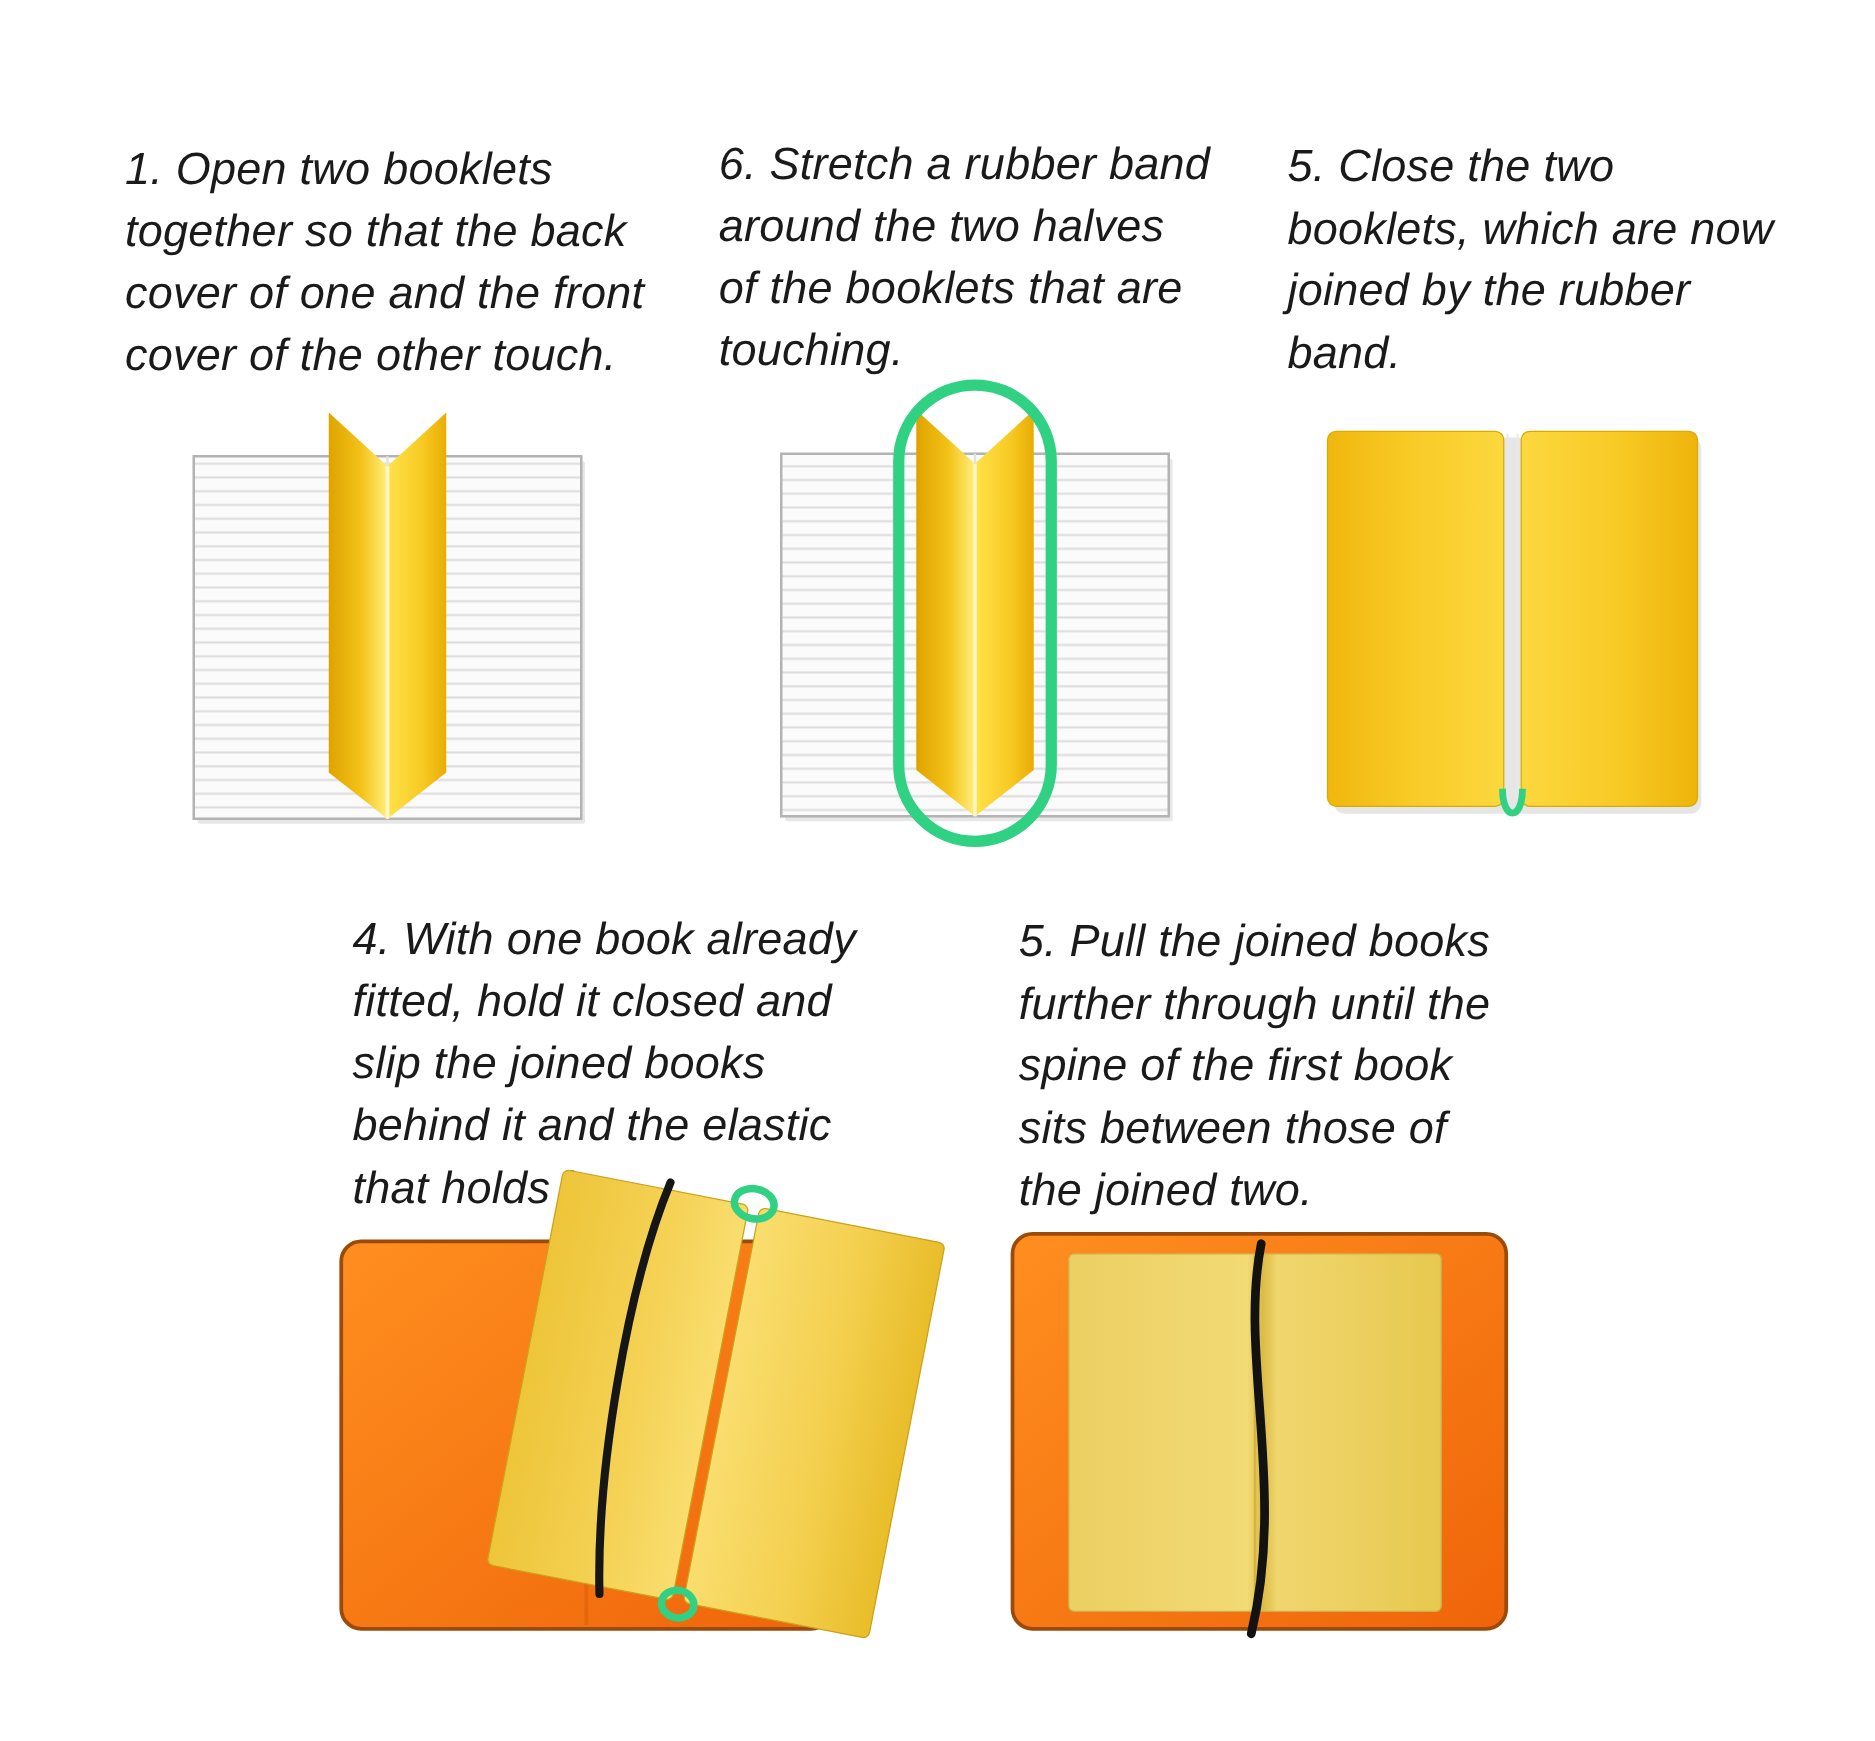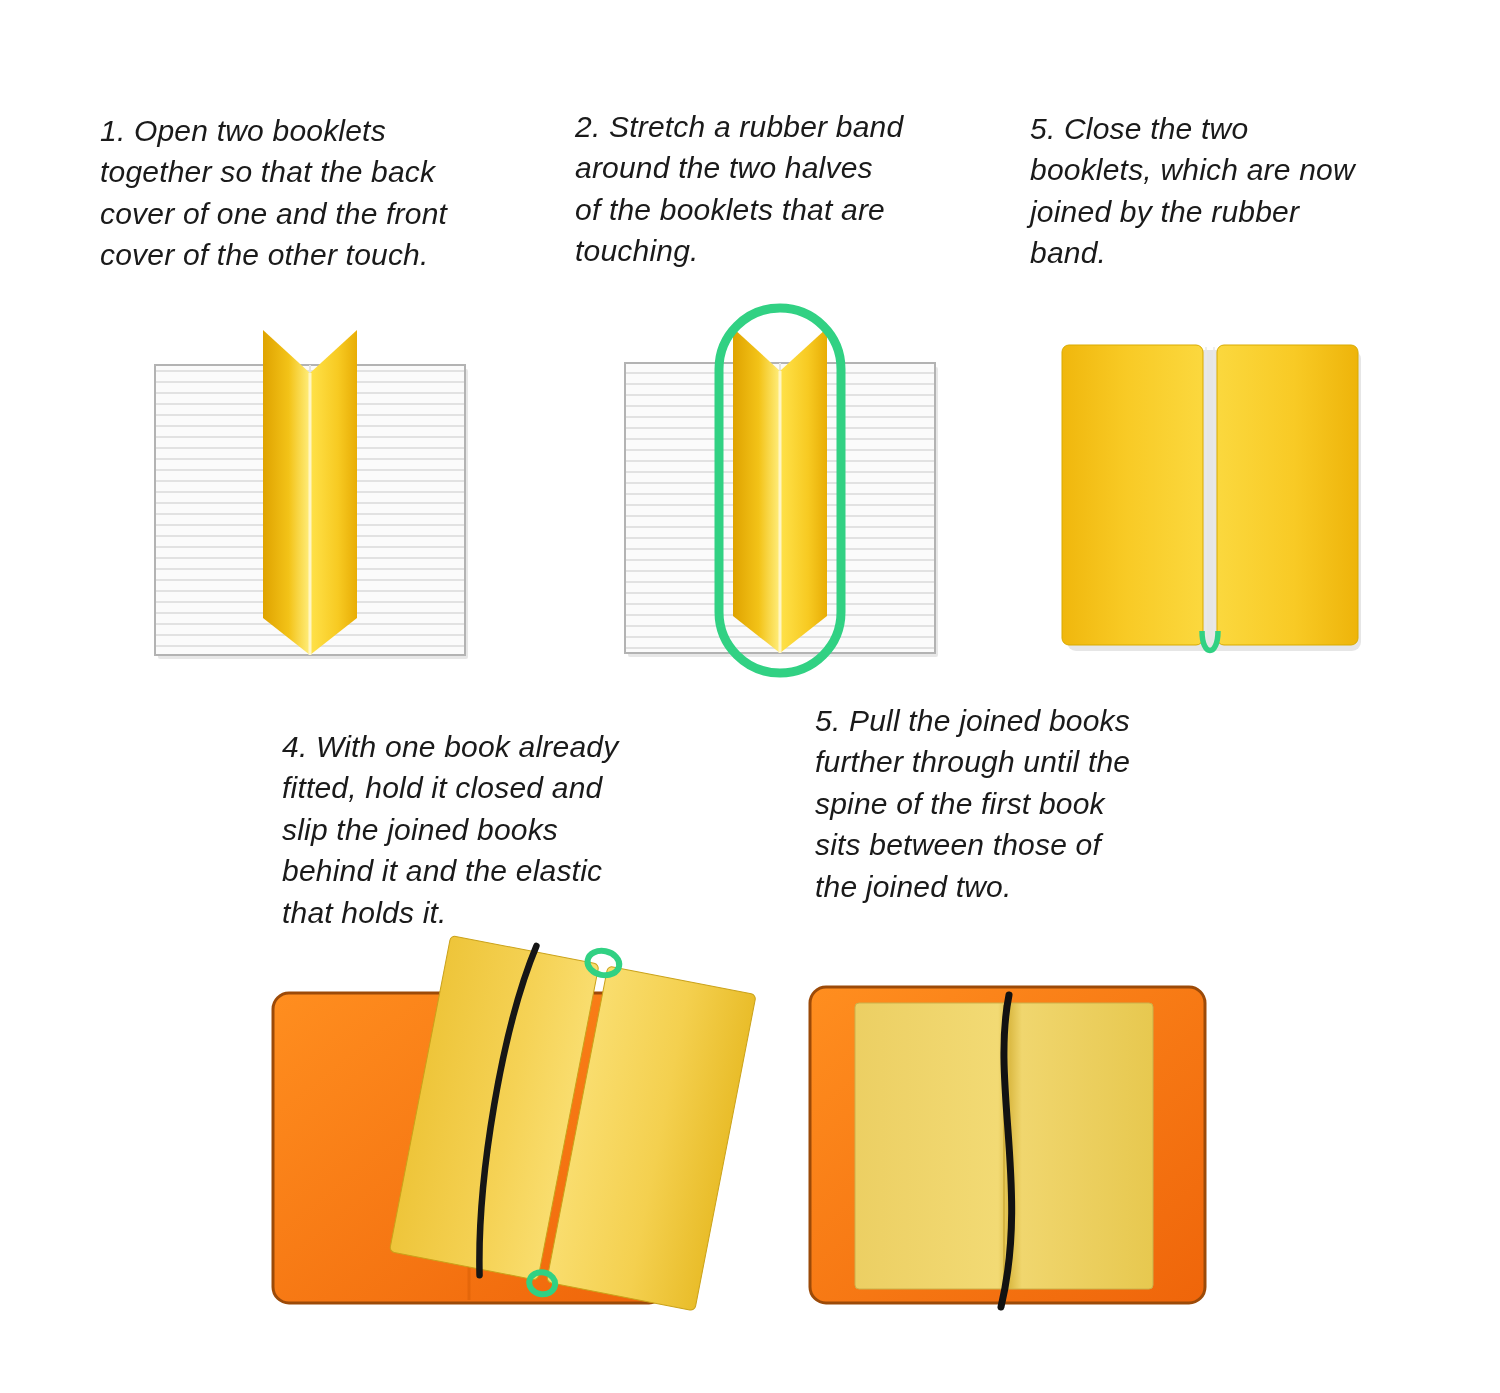--- a/index.html
+++ b/index.html
@@ -11,50 +11,50 @@
     position: relative;
     width: 1500px;
     height: 1393px;
     background: #ffffff;
     font-family: "Liberation Sans", sans-serif;
     overflow: hidden;
   }
   .step-text {
     position: absolute;
     font-style: italic;
-    font-size: 30px;
+    font-size: 36px;
     line-height: 1.38;
     color: #1a1a1a;
     white-space: pre-line;
     letter-spacing: 0.2px;
   }
   .txt-1 { left: 100px;  top: 110px; }
   .txt-2 { left: 575px;  top: 106px; }
   .txt-3 { left: 1030px; top: 108px; }
   .txt-4 { left: 282px;  top: 726px; }
-  .txt-5 { left: 815px;  top: 700px; }
+  .txt-5 { left: 815px;  top: 728px; }
 
   .fig { position: absolute; }
   .fig svg { display: block; }
   .fig-1 { left: 145px;  top: 318px; }
   .fig-2 { left: 615px;  top: 298px; }
   .fig-3 { left: 1050px; top: 333px; }
   .fig-4 { left: 255px;  top: 935px; }
   .fig-5 { left: 795px;  top: 975px; }
 </style>
 </head>
 <body>
 
 <div class="canvas">
 
   <div class="step-text txt-1">1. Open two booklets
 together so that the back
 cover of one and the front
 cover of the other touch.</div>
-  <div class="step-text txt-2">2. Stretch a rubber band
+  <div class="step-text txt-2">6. Stretch a rubber band
 around the two halves
 of the booklets that are
 touching.</div>
   <div class="step-text txt-3">5. Close the two
 booklets, which are now
 joined by the rubber
 band.</div>
   <div class="step-text txt-4">4. With one book already
 fitted, hold it closed and
 slip the joined books

